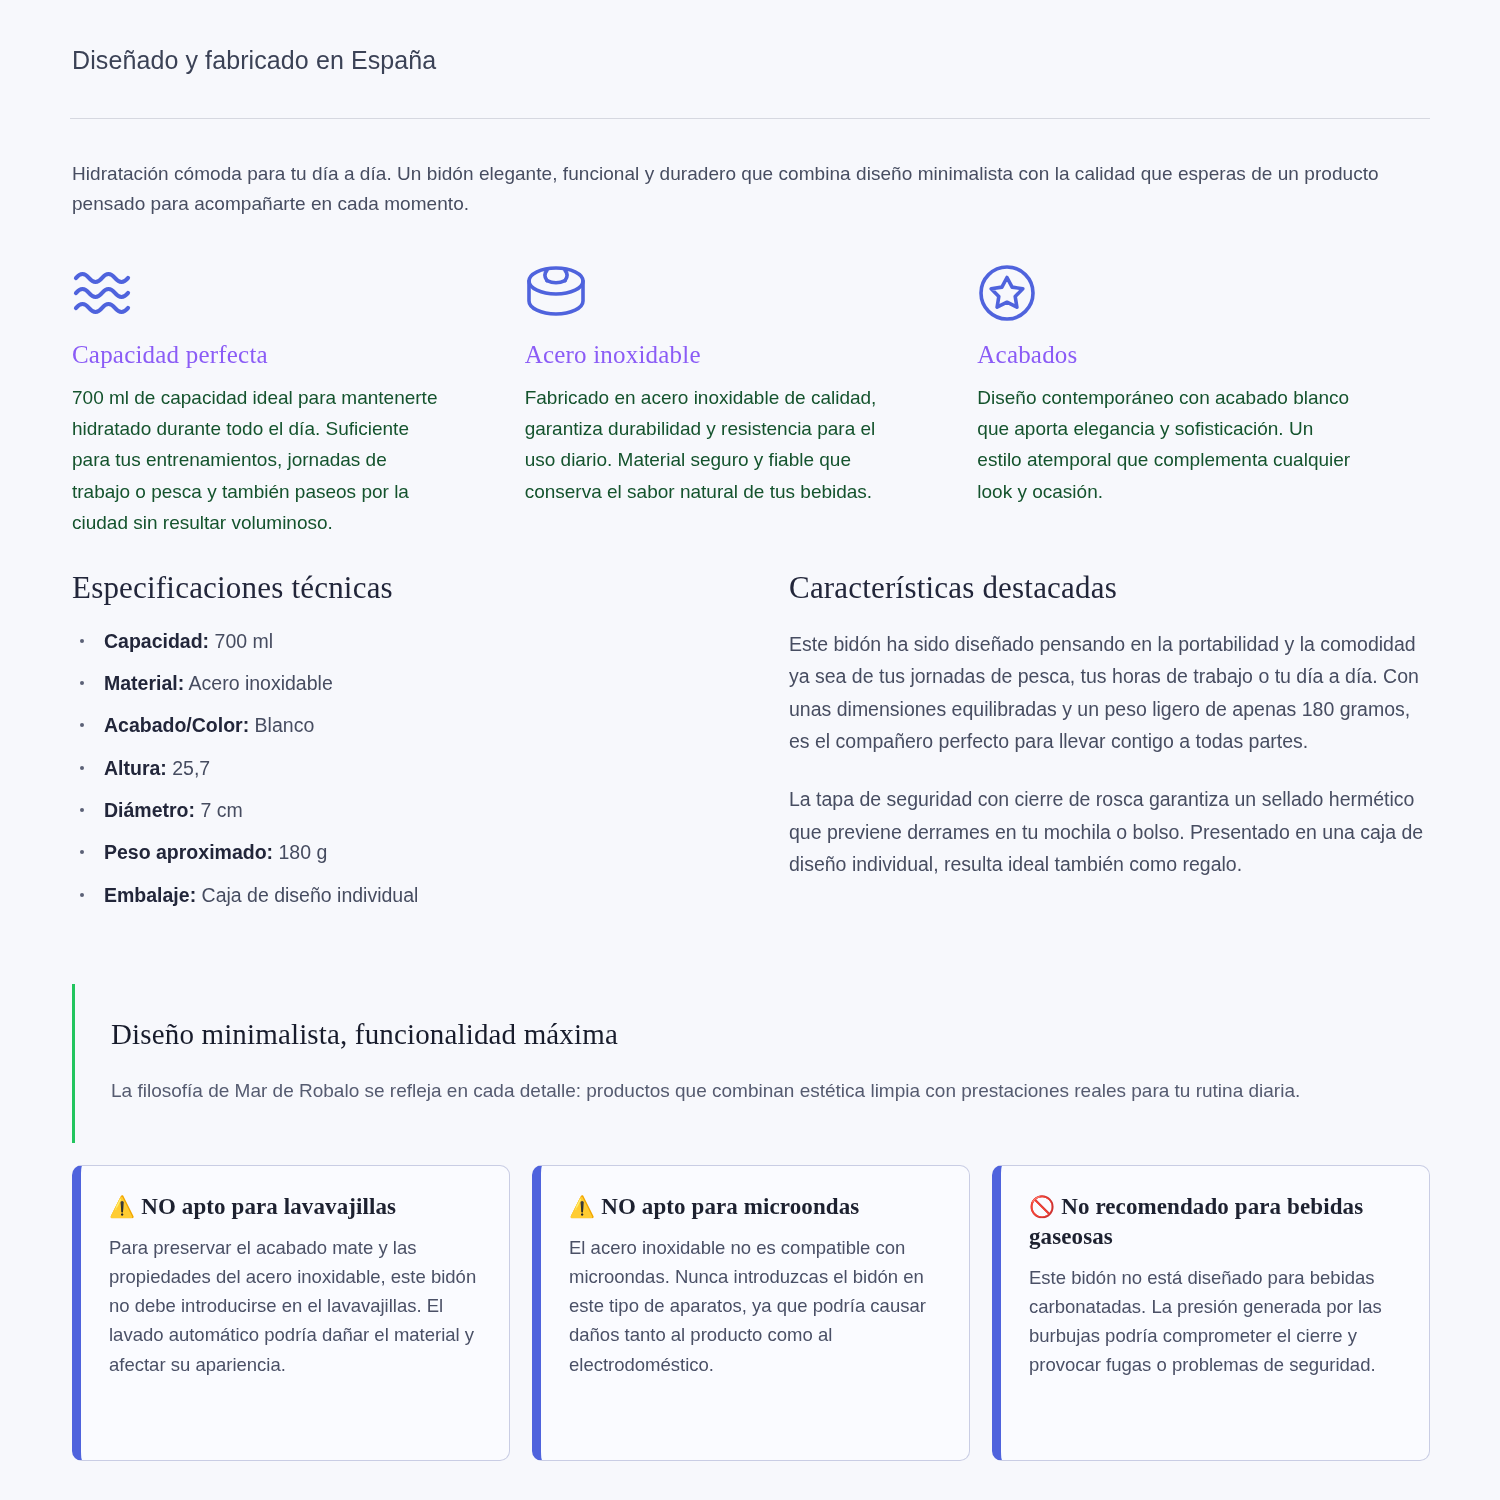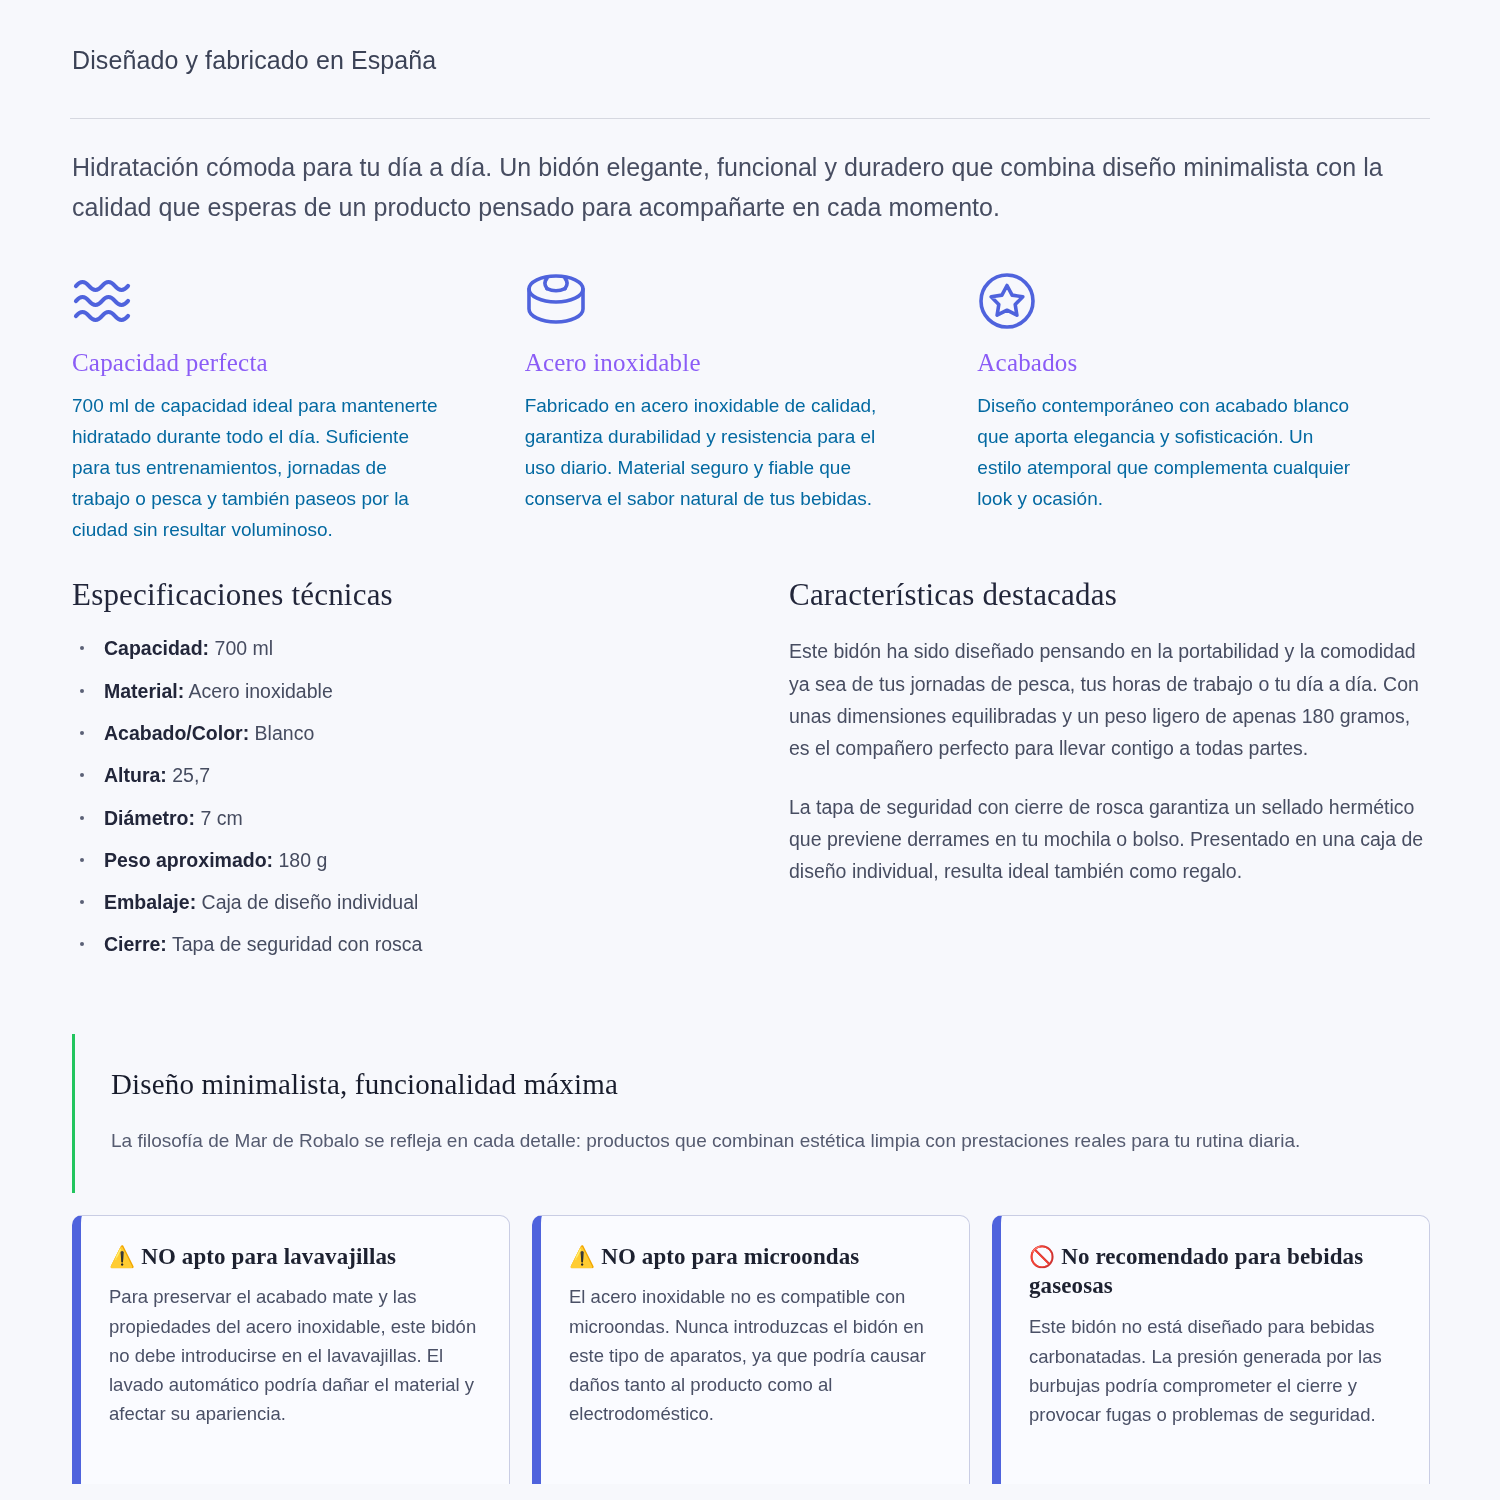--- a/index.html
+++ b/index.html
@@ -37,22 +37,22 @@
 
   .divider {
     margin: 41px 0 0 0;
     height: 1px;
     background: #d6d8e0;
     width: 100%;
   }
 
   
   .intro {
-    margin-top: 28px;
-    font-size: 25px;
+    margin-top: 40px;
+    font-size: 19px;
     line-height: 1.62;
     color: #474d61;
     max-width: 1362px;
     letter-spacing: .05px;
     padding-left: 2px;
   }
 
   
   .features {
     display: grid;
@@ -77,21 +77,21 @@
     font-weight: 400;
     color: #8b5cf6;
     margin-top: 17px;
     letter-spacing: .2px;
   }
 
   .feature-text {
     margin-top: 13px;
     font-size: 19px;
     line-height: 1.64;
-    color: #0369a1;
+    color: #14532d;
   }
 
   
   .two-col {
     display: grid;
     grid-template-columns: 705px 1fr;
     margin-top: 32px;
     padding-left: 2px;
   }
 
@@ -265,21 +265,20 @@
     <div class="specs">
       <h2 class="section-title">Especificaciones técnicas</h2>
       <ul class="spec-list">
         <li><span class="spec-label">Capacidad:</span> <span>700 ml</span></li>
         <li><span class="spec-label">Material:</span> <span>Acero inoxidable</span></li>
         <li><span class="spec-label">Acabado/Color:</span> <span>Blanco</span></li>
         <li><span class="spec-label">Altura:</span> <span>25,7</span></li>
         <li><span class="spec-label">Diámetro:</span> <span>7 cm</span></li>
         <li><span class="spec-label">Peso aproximado:</span> <span>180 g</span></li>
         <li><span class="spec-label">Embalaje:</span> <span>Caja de diseño individual</span></li>
-        <li><span class="spec-label">Cierre:</span> <span>Tapa de seguridad con rosca</span></li>
       </ul>
     </div>
 
     <div class="highlights">
       <h2 class="section-title">Características destacadas</h2>
       <p class="highlight-p">Este bidón ha sido diseñado pensando en la portabilidad y la comodidad ya sea de tus jornadas de pesca, tus horas de trabajo o tu día a día. Con unas dimensiones equilibradas y un peso ligero de apenas 180 gramos, es el compañero perfecto para llevar contigo a todas partes.</p>
       <p class="highlight-p">La tapa de seguridad con cierre de rosca garantiza un sellado hermético que previene derrames en tu mochila o bolso. Presentado en una caja de diseño individual, resulta ideal también como regalo.</p>
     </div>
 
   </div>

